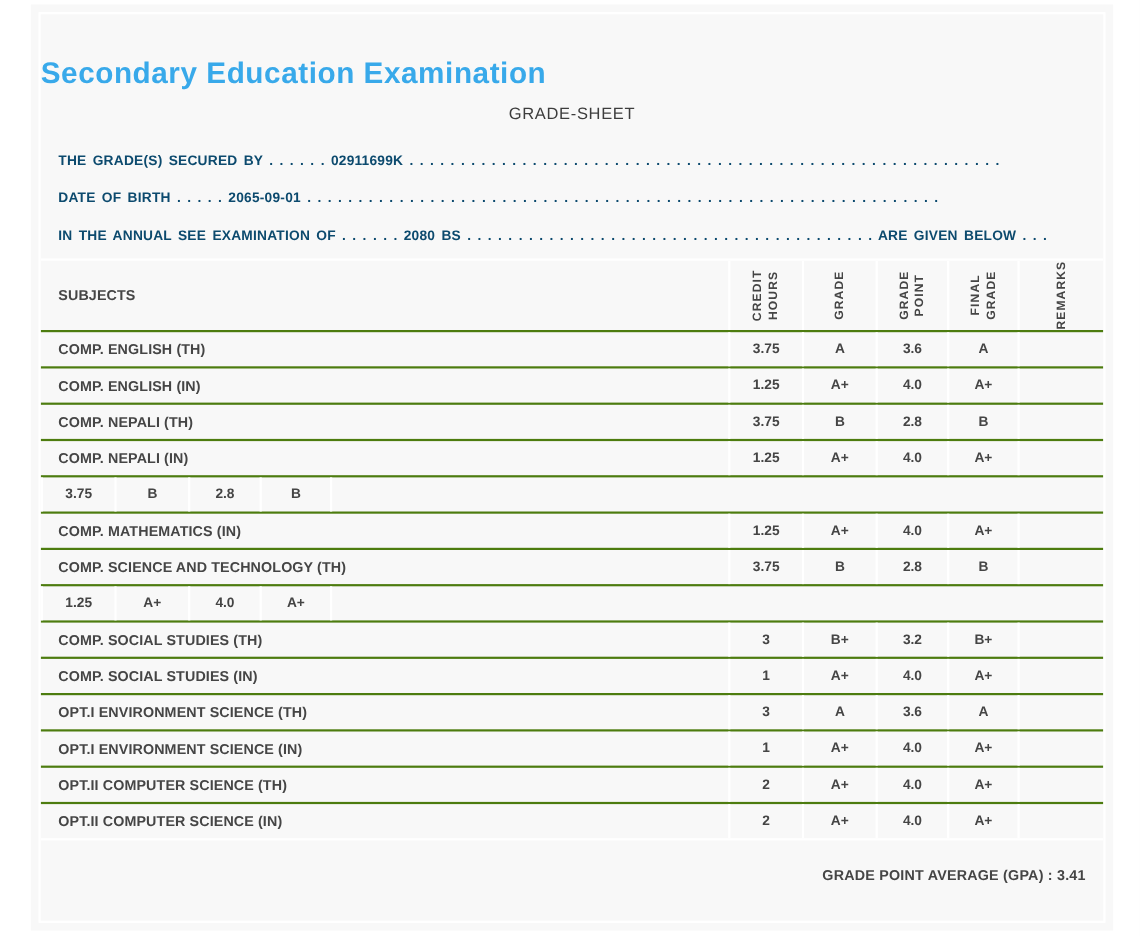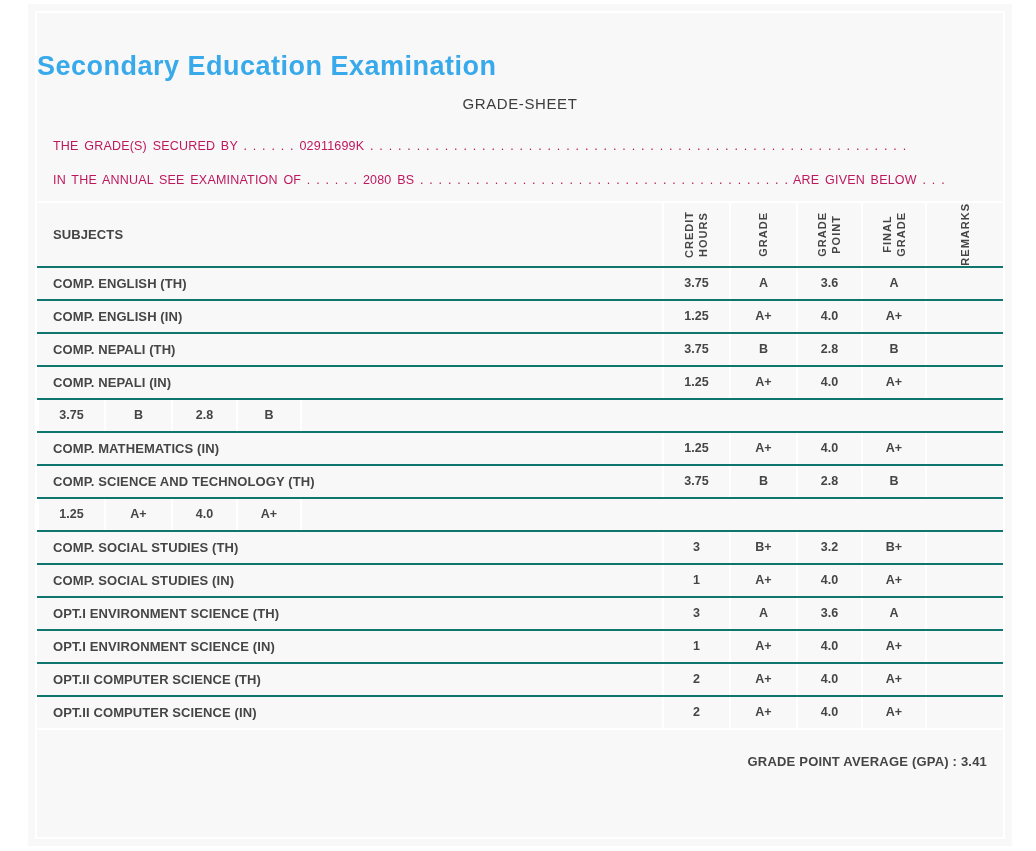--- a/index.html
+++ b/index.html
@@ -45,40 +45,40 @@
   .info {
     margin-top: 16px;
     padding: 0 16px;
   }
   .info p {
     margin: 0;
     height: 34px;
     display: flex;
     align-items: center;
     font-size: 12.5px;
-    font-weight: normal;
-    color: #be185d;
+    font-weight: bold;
+    color: #0c4a6e;
     letter-spacing: 0.2px;
     word-spacing: 2px;
     white-space: nowrap;
     overflow: hidden;
   }
   
   .grade-table { margin-top: 4px; width: 100%; }
   .thead {
     display: flex;
     align-items: stretch;
     border-top: 2px solid #ffffff;
     min-height: 57px;
   }
   .tr {
     display: flex;
     align-items: stretch;
     height: 33px;
-    border-top: 2px solid #0f766e;
+    border-top: 2px solid #4d7c0f;
   }
   .tbody { border-bottom: 2px solid #ffffff; }
   .cell {
     display: flex;
     align-items: center;
     justify-content: center;
     color: #454545;
     font-weight: bold;
     font-size: 13px;
   }
@@ -119,20 +119,21 @@
 <body>
 
 <div class="card">
   <div class="card-inner">
 
     <h1 class="page-title">Secondary Education Examination</h1>
     <h2 class="subtitle">GRADE-SHEET</h2>
 
     <div class="info">
       <p>THE GRADE(S) SECURED BY . . . . . . 02911699K . . . . . . . . . . . . . . . . . . . . . . . . . . . . . . . . . . . . . . . . . . . . . . . . . . . . . . . . . .</p>
+      <p>DATE OF BIRTH . . . . . 2065-09-01 . . . . . . . . . . . . . . . . . . . . . . . . . . . . . . . . . . . . . . . . . . . . . . . . . . . . . . . . . . . . . .</p>
       <p>IN THE ANNUAL SEE EXAMINATION OF . . . . . . 2080 BS . . . . . . . . . . . . . . . . . . . . . . . . . . . . . . . . . . . . . . . . ARE GIVEN BELOW . . .</p>
     </div>
 
     <div class="grade-table">
       <div class="thead">
         <div class="cell subject">SUBJECTS</div>
         <div class="cell val col-credit">
           <span class="th-vert">CREDIT
 HOURS</span>
         </div>

